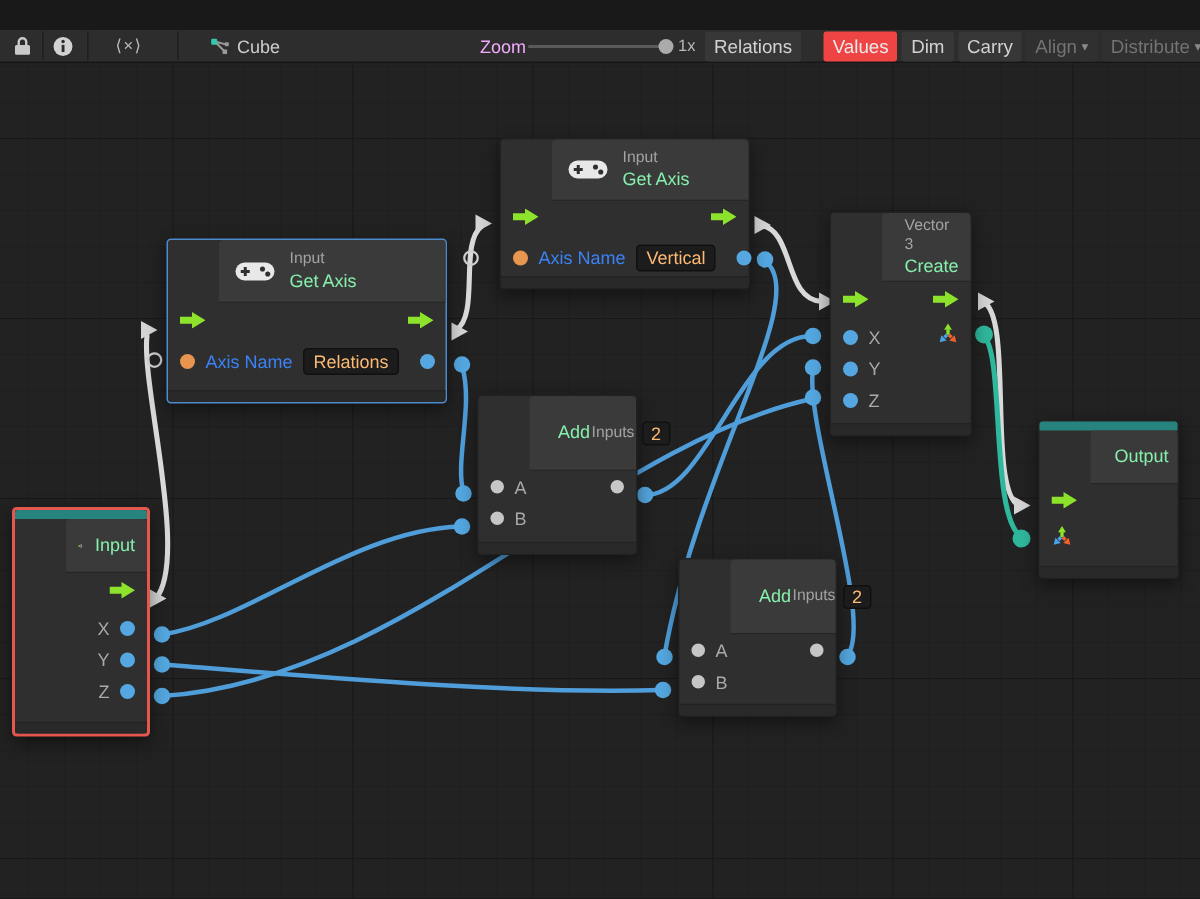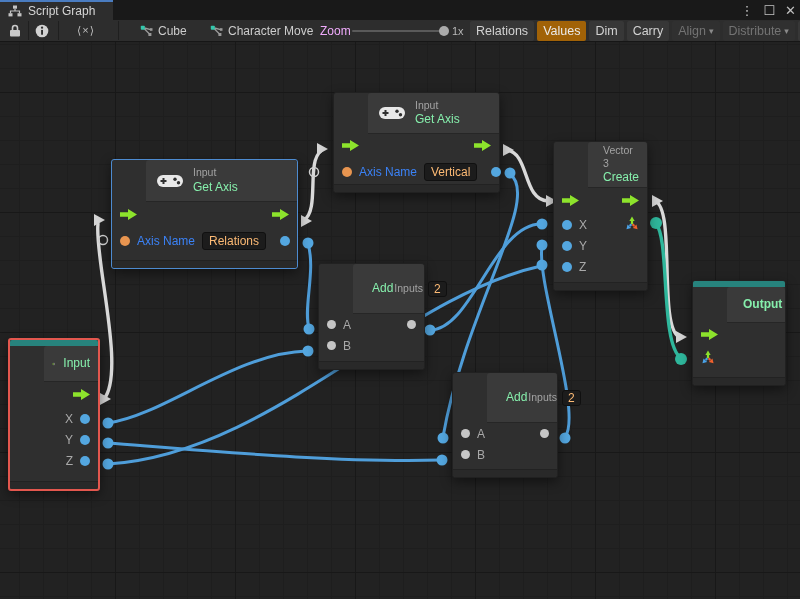--- a/index.html
+++ b/index.html
@@ -23,21 +23,21 @@
   .tb-icon-btn { justify-content:center; }
   .code-glyph { color:#bdbdbd; font-size:11px; letter-spacing:1px; }
   .graph-item { gap:5px; color:#cdcdcd; font-size:12px; }
   .zoom-label { color:#f0abfc; font-size:12px; }
   .zoom-track { position:absolute; top:10px; left:352px; width:92px; height:2px; background:#5a5a5a; border-radius:1px; }
   .zoom-handle { position:absolute; top:-4px; right:-5px; width:10px; height:10px; border-radius:50%; background:#ababab; }
   .zoom-value { color:#b8b8b8; font-size:11px; }
   .tb-buttons { position:absolute; left:470px; top:1px; height:20px; display:flex; gap:3px; }
   .tb-btn { display:flex; align-items:center; gap:3px; padding:0 6px; font-size:12.5px; color:#d2d2d2;
             background:#373737; border-radius:2px; white-space:nowrap;justify-content:center; }
-  .tb-btn.active { background:#a16207; color:#eaeaea; }
+  .tb-btn.active { background:#ef4444; color:#eaeaea;margin-left:12px; }
   .tb-btn.disabled { color:#737373; background:#303030; }
   .tb-btn .caret { font-size:9px; color:#8a8a8a; }
 
   
   .graph { position:absolute; top:42px; left:0; width:800px; height:557px; background:#222222;
     background-image:
       linear-gradient(to right, #181818 1px, transparent 1px),
       linear-gradient(to bottom, #181818 1px, transparent 1px),
       linear-gradient(to right, #1e1e1e 1px, transparent 1px),
       linear-gradient(to bottom, #1e1e1e 1px, transparent 1px);
@@ -68,55 +68,39 @@
             border-radius:0 0 3px 3px; }
   .tealbar { height:6px; background:#27837d; border-radius:2px 2px 0 0; flex:0 0 auto; }
   .spacer { flex:1; }
 
   .node-getaxis-vertical   { left:333px; top:50px;  width:167px; height:101px; }
   .node-getaxis-horizontal { left:111px; top:117px; width:187px; height:110px; }
   .node-add-1 { left:318px; top:221px; width:107px; height:107px; }
   .node-add-2 { left:452px; top:330px; width:106px; height:106px; }
   .node-vector3 { left:553px; top:99px; width:95px; height:150px; }
   .node-input  { left:8px;   top:296px; width:92px; height:153px; }
-  .node-output { left:692px; top:238px; width:94px; height:106px;font-weight:bold; }
+  .node-output { left:692px; top:238px; width:94px; height:106px; }
 
   .h-getaxis { height:42px; }
   .h-add { height:50px; }
   .add-hdr-col { display:flex; flex-direction:row; gap:1px; }
   .add-inputs-line { display:flex; align-items:center; gap:5px; }
   .h-simple { height:36px; }
   .flow-row { height:26px; position:relative; }
   .flow-row .fa-left { position:absolute; left:8px; top:50%; transform:translateY(-50%); }
   .flow-row .fa-right { position:absolute; right:8px; top:50%; transform:translateY(-50%); }
   .r21 { height:21px; }
   .r26 { height:26px; }
   .right-align { justify-content:flex-end; }
 </style>
 </head>
 <body>
 
 <div class="window">
 
-  <div class="tabbar">
-    <div class="tab">
-      <svg width="14" height="12" viewBox="0 0 14 12">
-          <rect x="5" y="0.5" width="4" height="3.2" fill="#c4c4c4"></rect>
-          <rect x="0.5" y="8.2" width="4" height="3.2" fill="#c4c4c4"></rect>
-          <rect x="9.5" y="8.2" width="4" height="3.2" fill="#c4c4c4"></rect>
-          <path d="M7 3.7 v2.3 M2.5 8.2 V6 h9 V8.2" stroke="#c4c4c4" fill="none" stroke-width="1.2"></path>
-        </svg>
-      <span class="tab-title">Script Graph</span>
-    </div>
-    <div class="winctl">
-      <span>⋮</span>
-      <span>☐</span>
-      <span>✕</span>
-    </div>
-  </div>
 
   <div class="toolbar">
     <div class="abs tb-icon-btn" style="left:6px;width:18px;">
       <svg width="12" height="13" viewBox="0 0 12 13">
           <rect x="1" y="6" width="10" height="6.5" rx="1" fill="#c9c9c9"></rect>
           <path d="M3.5 6 V4 a2.5 2.5 0 0 1 5 0 V6" stroke="#c9c9c9" stroke-width="1.6" fill="none"></path>
         </svg>
     </div>
     <div class="tb-sep" style="left:28px;"></div>
     <div class="abs tb-icon-btn" style="left:33px;width:18px;">
@@ -133,29 +117,20 @@
     <div class="tb-sep" style="left:118px;"></div>
 
     <div class="abs graph-item" style="left:140px;">
       <svg width="13" height="12" viewBox="0 0 13 12">
           <path d="M4 3.5 L9.5 9 M4.5 3 L10.5 4.6" stroke="#999" stroke-width="1.3" fill="none"></path>
           <rect x="8.4" y="8" width="3" height="3" fill="#999"></rect>
           <rect x="9.9" y="3.2" width="2.6" height="2.6" fill="#999"></rect>
           <rect x="0.8" y="0.8" width="4" height="4" rx="0.8" fill="#35c7ad"></rect>
         </svg>
       <span>Cube</span>
-    </div>
-    <div class="abs graph-item" style="left:210px;">
-      <svg width="13" height="12" viewBox="0 0 13 12">
-          <path d="M4 3.5 L9.5 9 M4.5 3 L10.5 4.6" stroke="#999" stroke-width="1.3" fill="none"></path>
-          <rect x="8.4" y="8" width="3" height="3" fill="#999"></rect>
-          <rect x="9.9" y="3.2" width="2.6" height="2.6" fill="#999"></rect>
-          <rect x="0.8" y="0.8" width="4" height="4" rx="0.8" fill="#35c7ad"></rect>
-        </svg>
-      <span>Character Move</span>
     </div>
 
     <div class="abs" style="left:320px;">
       <span class="zoom-label">Zoom</span>
     </div>
     <div class="zoom-track">
       <div class="zoom-handle"></div>
     </div>
     <div class="abs" style="left:452px;">
       <span class="zoom-value">1x</span>

